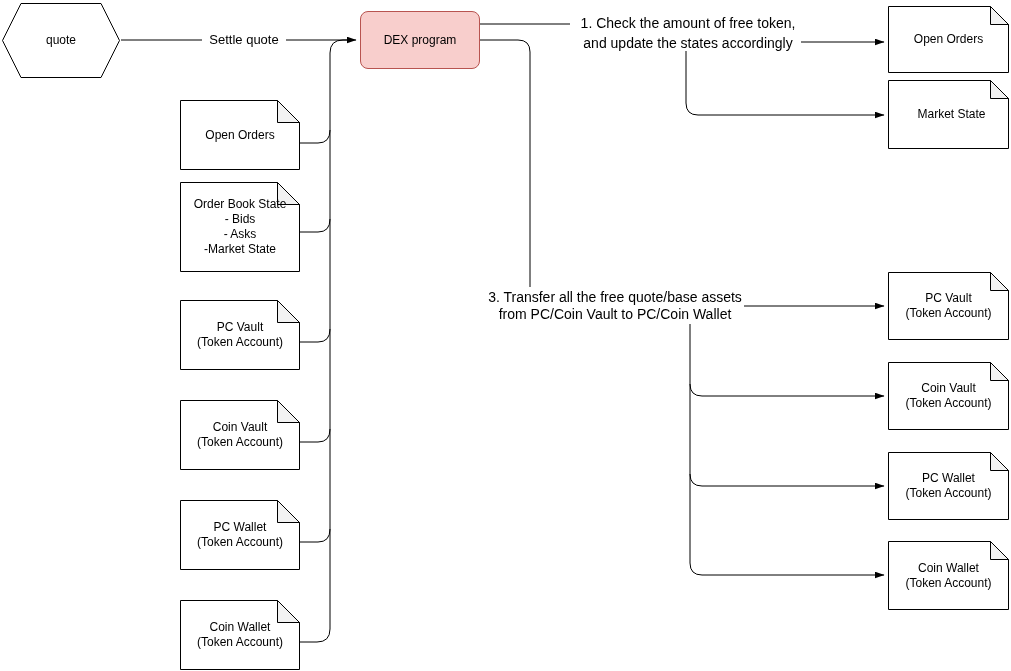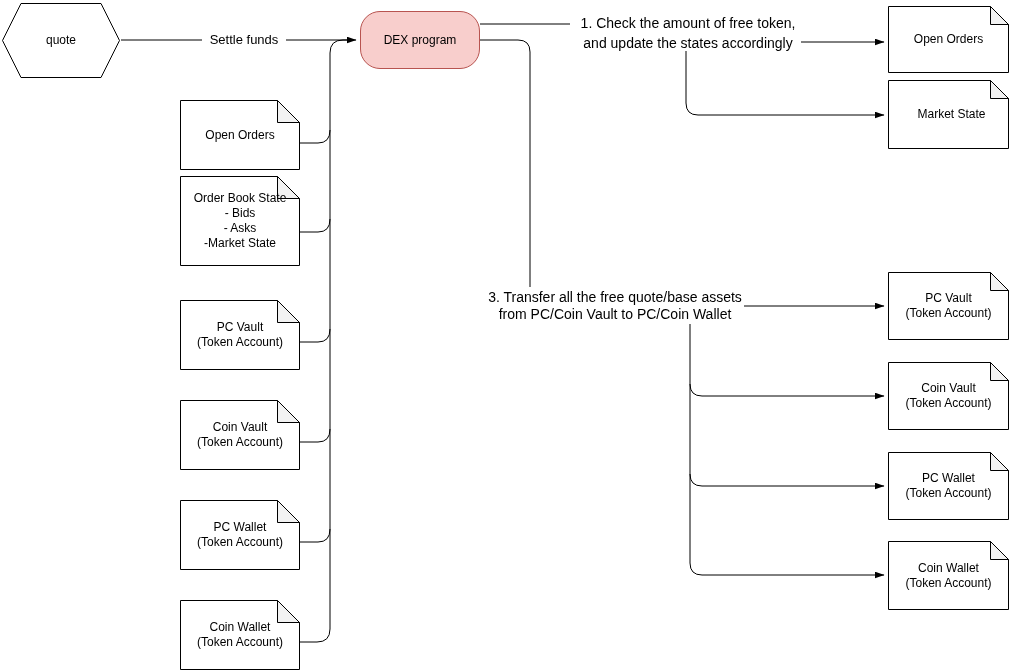--- a/index.html
+++ b/index.html
@@ -23,21 +23,21 @@
     font-size: 12px; line-height: 15px;
     white-space: pre-line;
   }
   .doc-outline { fill: #ffffff; stroke: #000000; stroke-linejoin: round; }
   .doc-fold { fill: #f2f2f2; stroke: #000000; stroke-linejoin: round; }
   .hex-shape { fill: #ffffff; stroke: #000000; stroke-linejoin: round; }
   .dex-box {
     position: absolute;
     background: #f8cecc;
     border: 1px solid #b85450;
-    border-radius: 20px;
+    border-radius: 8px;
     box-sizing: border-box;
   }
   
   .edge { fill: none; stroke: #000000; stroke-width: 1; }
   
   .note-text {
     position: absolute;
     text-align: center;
     font-size: 14px;
     white-space: pre-line;
@@ -91,36 +91,36 @@
     <svg class="shape" width="118" height="75" viewBox="0 0 118 75" aria-hidden="true">
       <polygon class="hex-shape" points="0.5,37.5 19,0.5 99,0.5 117.5,37.5 99,74.5 19,74.5"></polygon>
     </svg>
     <div class="node-label">quote</div>
   </div>
 
   <div class="node dex-box" style="left:360px; top:11px; width:120px; height:58px;">
     <div class="node-label">DEX program</div>
   </div>
 
-  <div class="edge-label" style="left:202px; top:33px; width:80px;">Settle funds</div>
+  <div class="edge-label" style="left:202px; top:33px; width:80px;">Settle quote</div>
 
   <div class="note-text" style="left:572px; top:13px; width:232px; line-height:20px;">1. Check the amount of free token,
 and update the states accordingly</div>
   <div class="note-text" style="left:484px; top:289px; width:262px; line-height:17px;">3. Transfer all the free quote/base assets
 from PC/Coin Vault to PC/Coin Wallet</div>
 
   <div class="node" style="left:180px; top:100px; width:120px; height:70px;">
     <svg class="shape" width="120" height="70" viewBox="0 0 120 70" aria-hidden="true">
       <path class="doc-outline" d="M0.5 0.5 L97.5 0.5 L119.5 22.5 L119.5 69.5 L0.5 69.5 Z"></path>
       <path class="doc-fold" d="M97.5 0.5 L97.5 22.5 L119.5 22.5 Z"></path>
     </svg>
     <div class="node-label">Open Orders</div>
   </div>
 
-  <div class="node" style="left:180px; top:176px; width:120px; height:90px;">
+  <div class="node" style="left:180px; top:182px; width:120px; height:90px;">
     <svg class="shape" width="120" height="90" viewBox="0 0 120 90" aria-hidden="true">
       <path class="doc-outline" d="M0.5 0.5 L97.5 0.5 L119.5 22.5 L119.5 89.5 L0.5 89.5 Z"></path>
       <path class="doc-fold" d="M97.5 0.5 L97.5 22.5 L119.5 22.5 Z"></path>
     </svg>
     <div class="node-label">Order Book State
 - Bids
 - Asks
 -Market State</div>
   </div>
 

